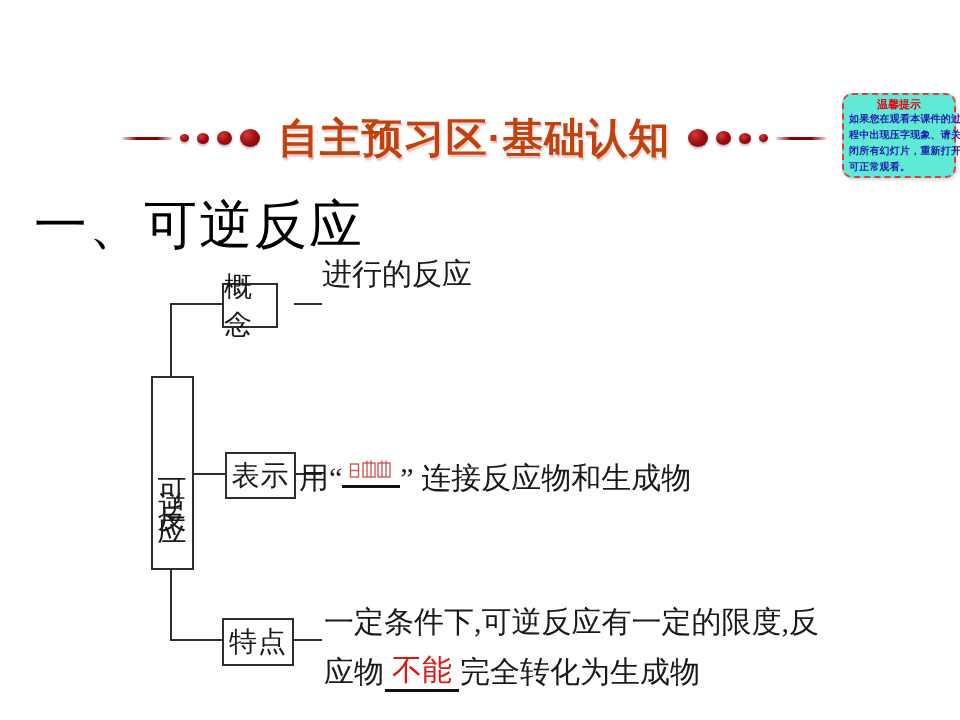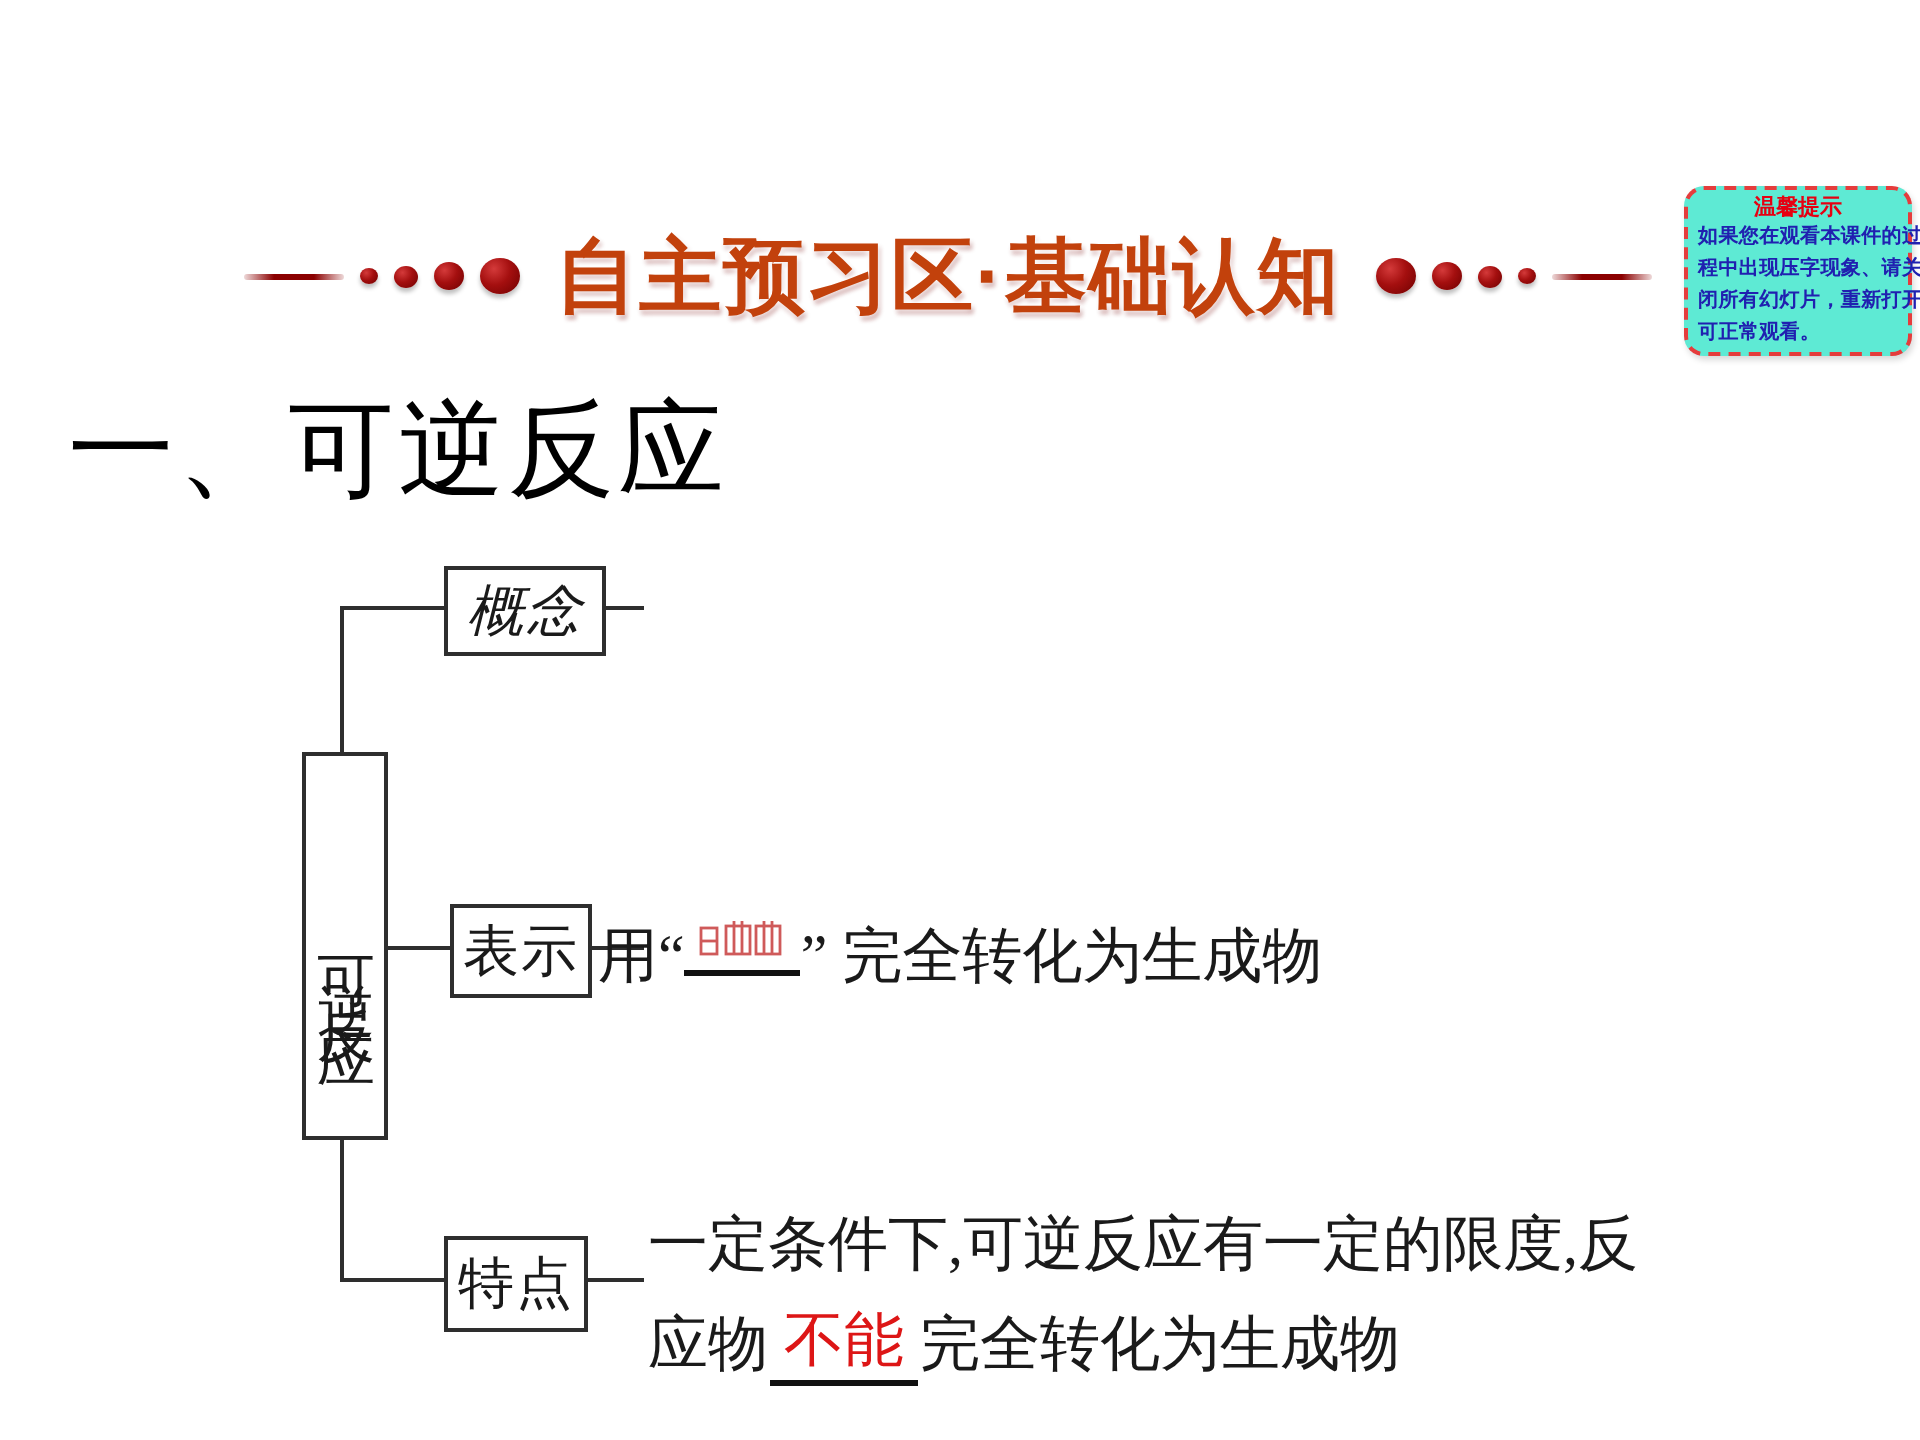--- a/index.html
+++ b/index.html
@@ -61,21 +61,21 @@
   .dbox{
     position:absolute;box-sizing:border-box;border:2px solid #2e2e2e;background:#fff;
     display:flex;align-items:center;justify-content:center;
     font-size:28px;color:#1a1a1a;letter-spacing:1px;
   }
   .root-box{left:151px;top:376px;width:43px;height:194px;}
   .root-label{
     writing-mode:vertical-rl;text-orientation:upright;
     font-size:29px;letter-spacing:12px;margin-bottom:-12px;
   }
-  .concept-box{left:222px;top:283px;width:81px;height:45px;font-style:italic;}
+  .concept-box{left:222px;top:283px;width:56px;height:45px;}
   .repr-box{left:225px;top:452px;width:71px;height:47px;align-items:center;}
   .feat-box{left:222px;top:618px;width:72px;height:48px;}
 
   .dtext{position:absolute;font-size:30px;color:#1a1a1a;white-space:nowrap;}
   .dline{height:57px;}
   .dline-sm{height:50px;}
 
   .answer{
     display:inline-block;border-bottom:3px solid #111;
     padding:0 7px 1px 7px;margin:0 1px;line-height:1.02;
@@ -139,35 +139,36 @@
     <span>概念</span>
   </div>
   <div class="dbox repr-box">
     <span>表示</span>
   </div>
   <div class="dbox feat-box">
     <span>特点</span>
   </div>
 
   <div class="dtext concept-text">
+    <div class="dline">进行的反应</div>
   </div>
 
   <div class="dtext repr-text">
     <span>用“</span><span class="sym-blank"><svg width="44" height="20" viewBox="0 0 44 20">
           <g fill="none" stroke="#cf5a5a" stroke-width="1.4">
             <rect x="1.5" y="4" width="8" height="13"></rect>
             <line x1="1.5" y1="10.5" x2="9.5" y2="10.5"></line>
             <rect x="14" y="3" width="12" height="14"></rect>
             <line x1="18" y1="0.5" x2="18" y2="17"></line>
             <line x1="22" y1="0.5" x2="22" y2="17"></line>
             <rect x="29" y="3" width="12" height="14"></rect>
             <line x1="33" y1="0.5" x2="33" y2="17"></line>
             <line x1="37" y1="0.5" x2="37" y2="17"></line>
           </g>
-        </svg></span><span>” 完全转化为生成物</span>
+        </svg></span><span>” 连接反应物和生成物</span>
   </div>
 
   <div class="dtext feat-text">
     <div class="dline-sm">一定条件下,可逆反应有一定的限度,反</div>
     <div class="dline-sm">
       <span>应物</span><span class="answer"><span class="ans-t">不能</span></span><span>完全转化为生成物</span>
     </div>
   </div>
 
 </div>

